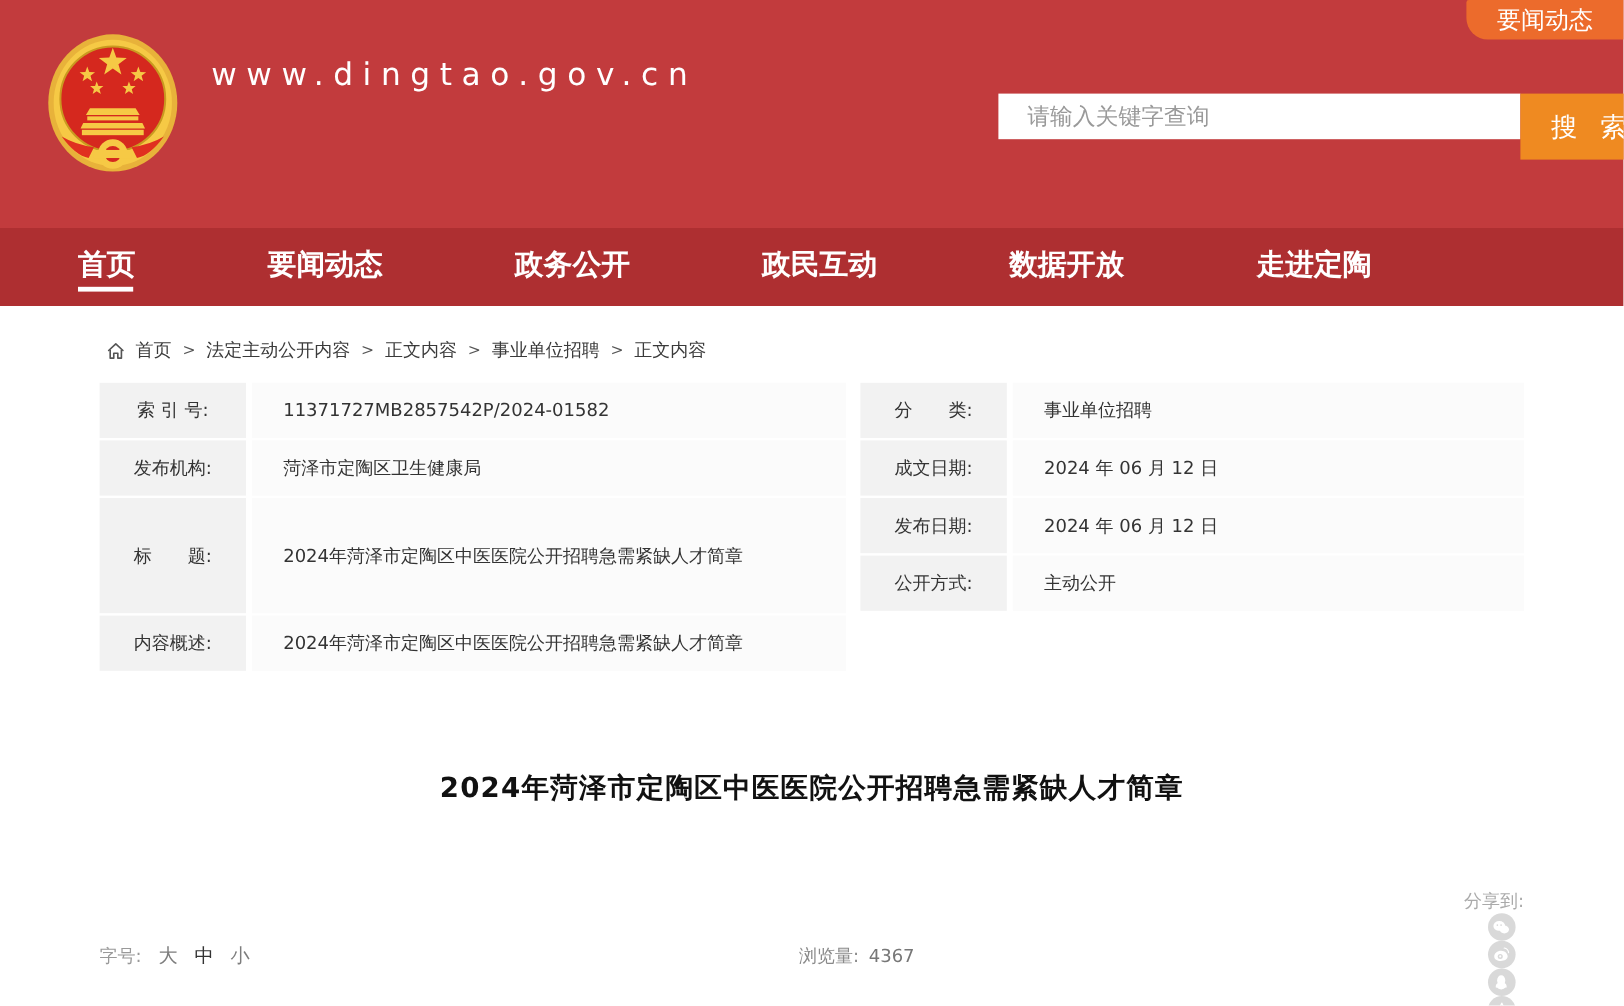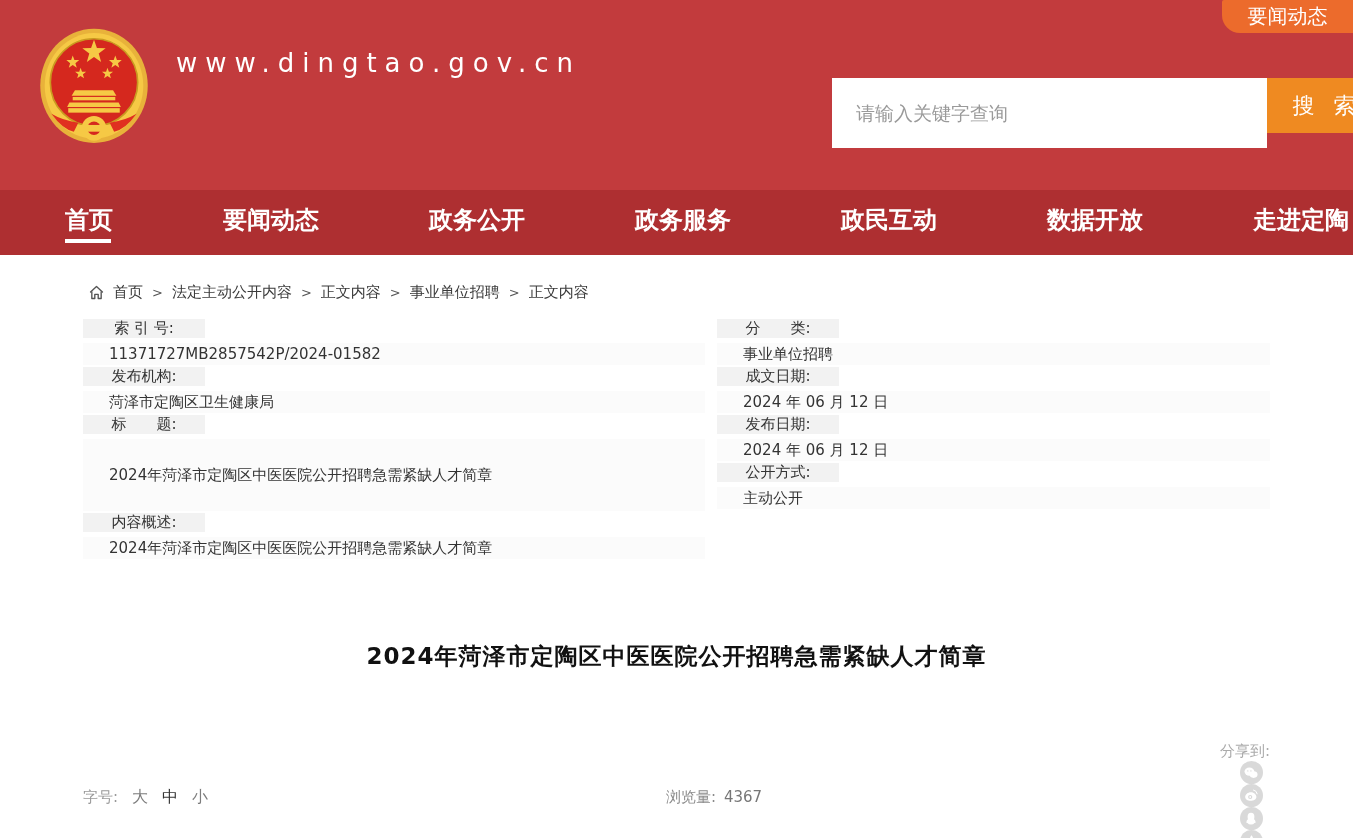--- a/index.html
+++ b/index.html
@@ -6,21 +6,21 @@
   html,body { width:1353px; height:838px; overflow:hidden; background:#fff;
     font-family:"DejaVu Sans","Liberation Sans",sans-serif; }
 
   
   .header { position:relative; width:1353px; height:190px; background:#c23b3d; }
   .emblem { position:absolute; left:38px; top:26px; width:112px; height:124px; }
   .site-ident { position:absolute; left:176px; top:36px; color:#fff; }
   .site-title { font-size:46px; font-weight:bold; letter-spacing:2px; line-height:1.1; }
   .site-url { margin-top:12px; font-size:26px; letter-spacing:8px; font-weight:400; }
   .search-wrap { position:absolute; left:832px; top:78px; height:55px; display:flex; }
-  .search-input { width:435px; height:70px; border:none; outline:none; padding:0 24px;
+  .search-input { width:435px; height:38px; border:none; outline:none; padding:0 24px;
     font-size:19px; color:#333; background:#fff; font-family:inherit; }
   .search-input::placeholder { color:#9a9a9a; }
   .search-btn { width:120px; height:55px; border:none; background:#ef8a21; color:#fff;
     font-size:22px; letter-spacing:6px; cursor:pointer; font-family:inherit; }
   .elder-btn { position:absolute; top:0; right:0; height:33px; min-width:131px; padding:0 18px;
     background:#ec6b2c; color:#fff; font-size:20px; line-height:33px; text-align:center;
     border:none; border-radius:2px 0 0 18px; cursor:pointer; font-family:inherit; }
 
   
   .nav { width:1353px; height:65px; background:#ae2f31; display:flex; align-items:stretch;
@@ -35,21 +35,21 @@
   .crumb { display:flex; align-items:center; font-size:15px; color:#3a3a3a; }
   .crumb .home-icon { margin-right:8px; display:inline-flex; }
   .crumb a { color:#3a3a3a; text-decoration:none; }
   .crumb .sep { margin:0 9px; color:#555; font-size:13px; }
 
   
   .meta { display:flex; margin:0 83px; gap:12px; }
   .meta-col { display:flex; flex-direction:column; gap:2px; }
   .meta-col.left  { width:622px; }
   .meta-col.right { width:553px; }
-  .meta-row { display:flex; gap:5px;flex-direction:column; }
+  .meta-row { display:flex; gap:5px; }
   .meta-row.h46 { height:46px; }
   .meta-row.h96 { height:96px; }
   .meta-label { width:122px; background:#f2f2f2; color:#333; font-size:15px;
     display:flex; align-items:center; justify-content:center; flex:0 0 auto; }
   .meta-value { flex:1; background:#fbfbfb; color:#333; font-size:15px;
     display:flex; align-items:center; padding-left:26px; }
 
   
   .article-title { margin-top:82px; text-align:center; font-size:23px; font-weight:bold;
     color:#111; letter-spacing:1px; }
@@ -103,21 +103,20 @@
     <button class="search-btn">搜 索</button>
   </div>
 
   <button class="elder-btn">要闻动态</button>
 </div>
 
 <div class="nav">
   <a href="#" class="active">首页</a>
   <a href="#">要闻动态</a>
   <a href="#">政务公开</a>
-  <a href="#">政务服务</a>
   <a href="#">政民互动</a>
   <a href="#">数据开放</a>
   <a href="#">走进定陶</a>
 </div>
 
 <div class="crumb-bar">
   <div class="crumb">
     <span class="home-icon">
       <svg width="17" height="17" viewBox="0 0 20 20" fill="none" stroke="#555" stroke-width="1.6">
         <path d="M3 9.5 L10 3 L17 9.5" stroke-linecap="round" stroke-linejoin="round"></path>

